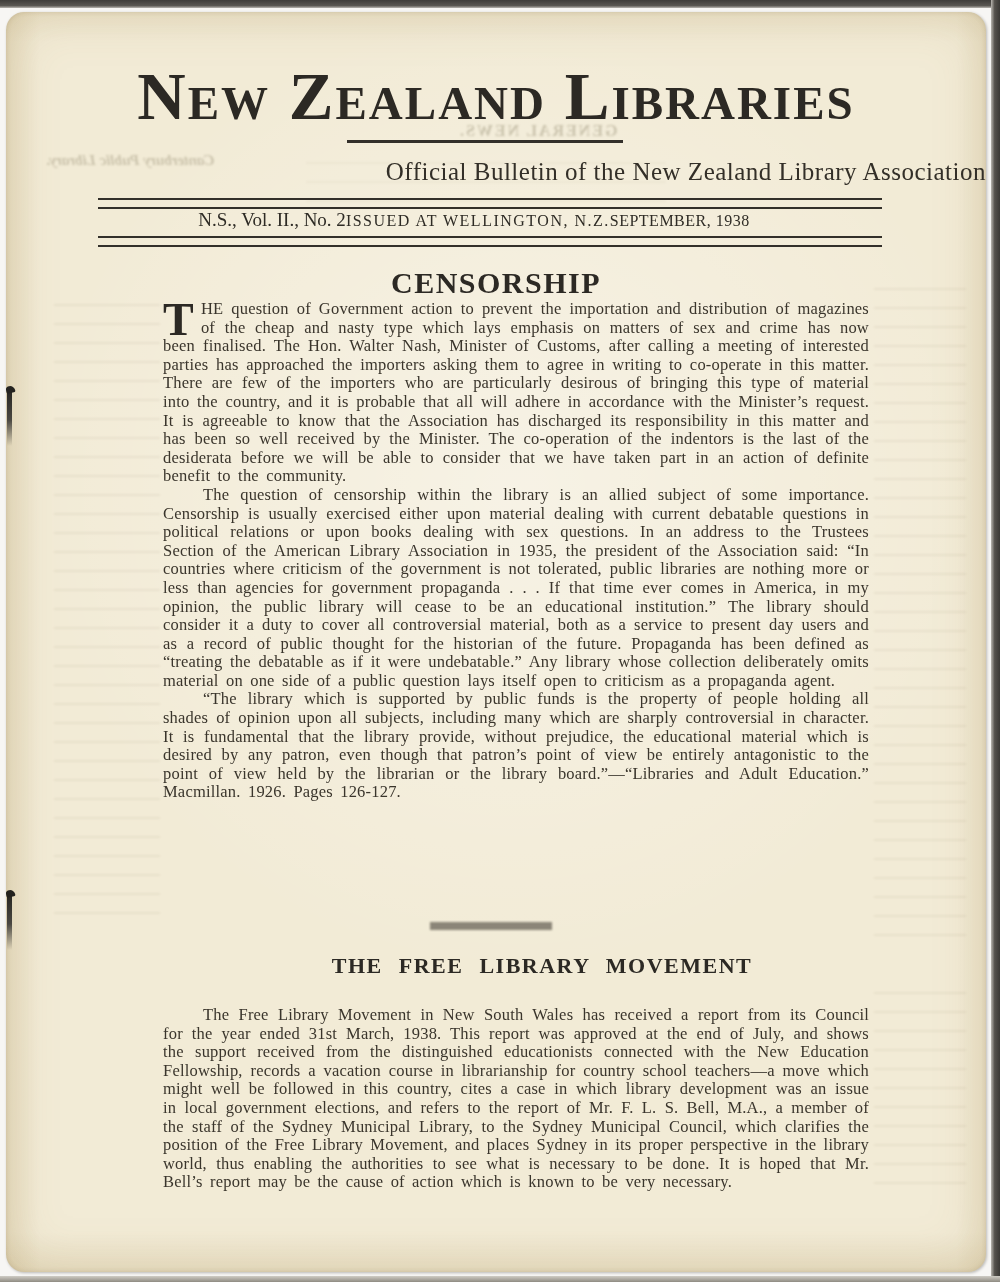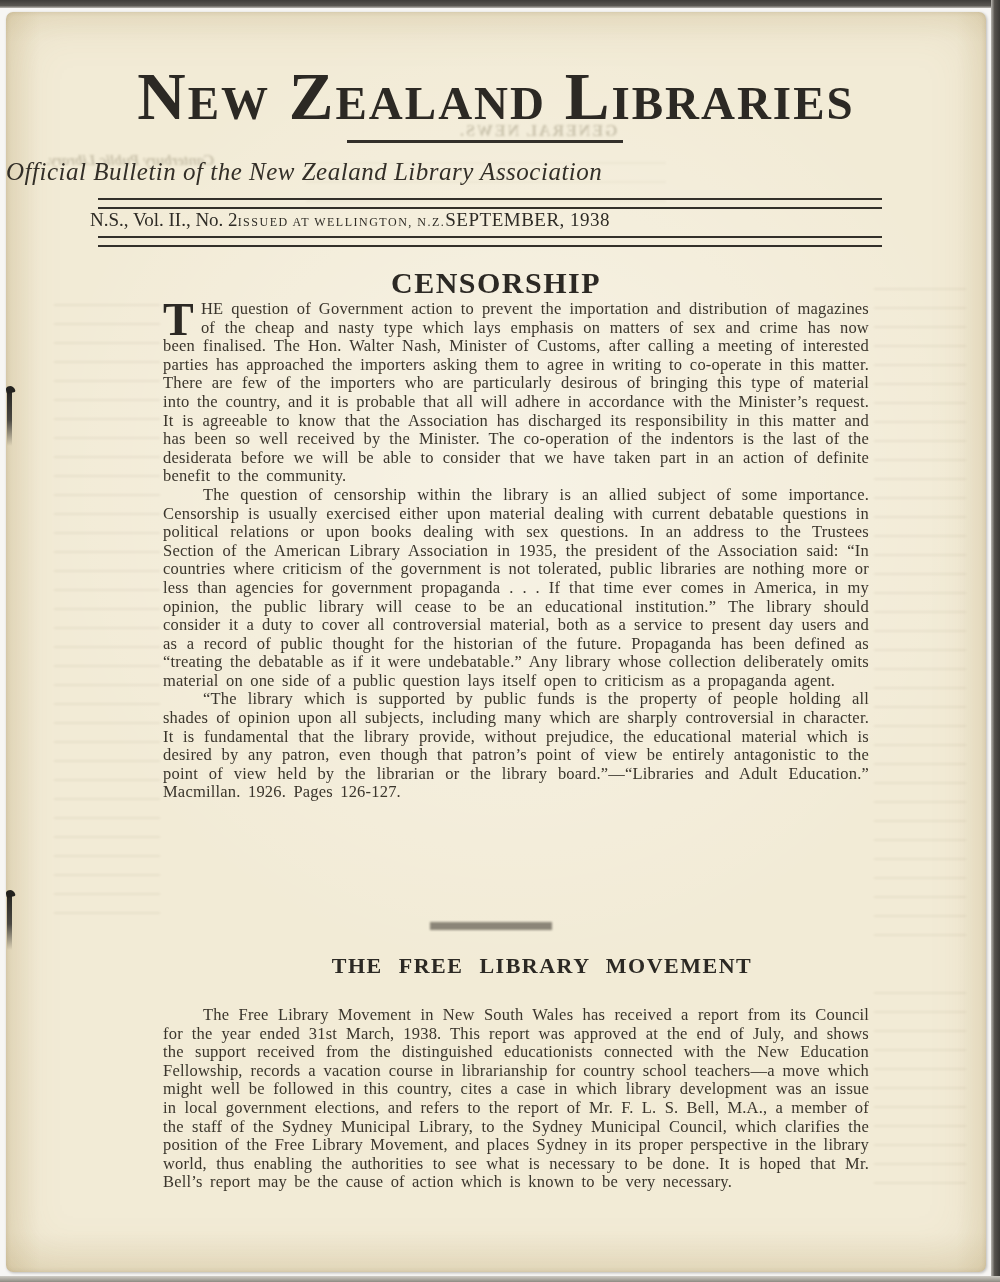--- a/index.html
+++ b/index.html
@@ -18,21 +18,21 @@
   
   .paper{
     position:absolute;left:6px;top:12px;width:980px;height:1260px;
     background-color:#f2ebd6;
     background-image:
       radial-gradient(ellipse 70% 55% at 52% 38%, rgba(255,255,255,.38), rgba(255,255,255,0) 70%),
       linear-gradient(90deg, rgba(165,135,70,.14), rgba(165,135,70,0) 34px),
       linear-gradient(270deg, rgba(165,135,70,.10), rgba(165,135,70,0) 30px),
       linear-gradient(0deg, rgba(165,135,70,.12), rgba(165,135,70,0) 40px),
       linear-gradient(180deg, rgba(165,135,70,.08), rgba(165,135,70,0) 30px);
-    border-radius:7px;
+    border-radius:18px;
     box-shadow:
       inset 0 0 55px rgba(150,120,60,.18),
       inset 0 0 5px rgba(110,85,40,.20),
       1px 1px 3px rgba(0,0,0,.25);
     color:#37322a;
   }
   
   .staple{position:absolute;left:1px;width:5px;height:58px;
     background:linear-gradient(180deg,#23221f,#4a4741 55%,rgba(74,71,65,0));
     border-radius:3px 3px 1px 1px;}
@@ -54,34 +54,34 @@
   .bleed-bar{position:absolute;left:424px;top:910px;width:122px;height:8px;
     background:rgba(55,50,42,.55);filter:blur(1px);}
   
   .masthead-title{
     position:absolute;left:0;top:52px;width:100%;text-align:center;
     font-variant:small-caps;font-weight:700;font-size:67px;line-height:64px;
     letter-spacing:2px;color:#2c2924;
   }
   .title-rule{position:absolute;left:341px;top:128px;width:276px;height:3px;background:#33302a;}
   .masthead-subtitle{
-    position:absolute;left:0;top:146px;width:100%;text-align:left;
-    font-style:italic;font-size:25px;color:#332f28;letter-spacing:.5px;
+    position:absolute;left:0;top:146px;width:100%;text-align:right;
+    font-size:25px;color:#332f28;letter-spacing:.5px;
   }
   .rule-double{position:absolute;left:92px;width:784px;height:7px;
     border-top:2px solid #33302a;border-bottom:2px solid #33302a;}
   .rule-a{top:186px;}
   .rule-b{top:224px;}
   .issue-line{
-    position:absolute;left:84px;top:197px;width:784px;height:24px;
-    display:flex;justify-content:flex-start;align-items:baseline;color:#2e2b25;
+    position:absolute;left:76px;top:197px;width:784px;height:24px;
+    display:flex;justify-content:center;align-items:baseline;color:#2e2b25;
   }
   .issue-left{font-size:19px;}
-  .issue-center{font-size:12px;letter-spacing:1.5px;}
-  .issue-right{font-size:19px;letter-spacing:.5px;}
+  .issue-center{font-size:16px;letter-spacing:1.5px;}
+  .issue-right{font-size:16px;letter-spacing:.5px;}
   
   .article-heading{
     position:absolute;left:0;width:100%;text-align:center;
     font-weight:700;color:#2c2924;
   }
   .heading-1{top:254px;font-size:30px;letter-spacing:1.5px;}
   .heading-2{top:941px;font-size:22px;letter-spacing:1.5px;word-spacing:9px;margin-left:46px;}
   .article-body{
     position:absolute;left:157px;width:706px;
     font-size:16.5px;line-height:18.6px;text-align:justify;

